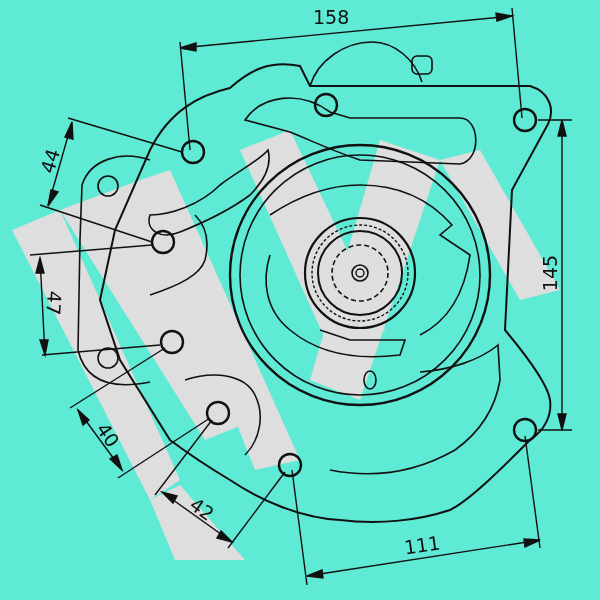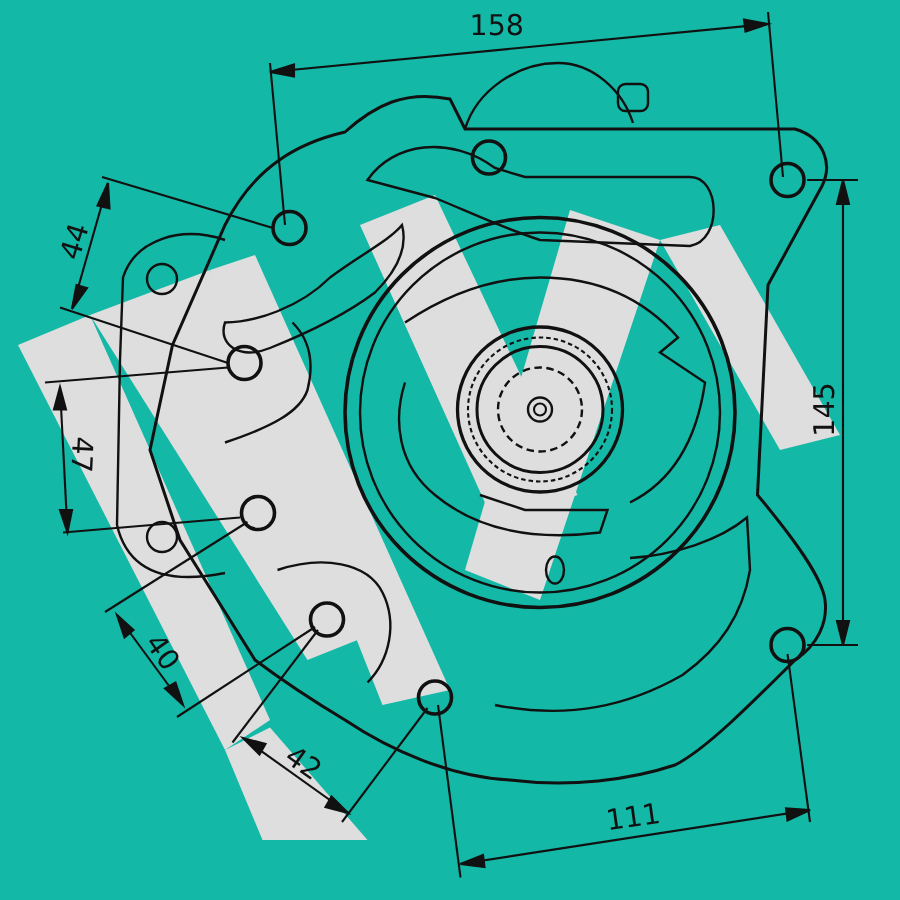--- a/index.html
+++ b/index.html
@@ -1,16 +1,16 @@
 <!DOCTYPE html>
 <html><head>
 <meta charset="utf-8">
 <style>
   html,body{margin:0;padding:0;background:#ffffff;}
-  #wrap{position:relative;width:600px;height:600px;overflow:hidden;background:#14b8a6;}
+  #wrap{position:relative;width:600px;height:600px;overflow:hidden;background:#5eead4;}
   svg{position:absolute;left:0;top:0;}
   .dim-label{position:absolute;font-family:"DejaVu Sans",sans-serif;font-size:19px;color:#111;white-space:nowrap;transform-origin:center center;}
 </style>
 </head>
 <body>
 
 <div id="wrap">
 <svg width="600" height="600" viewBox="0 0 600 600">
 
   <g fill="#dedede">

